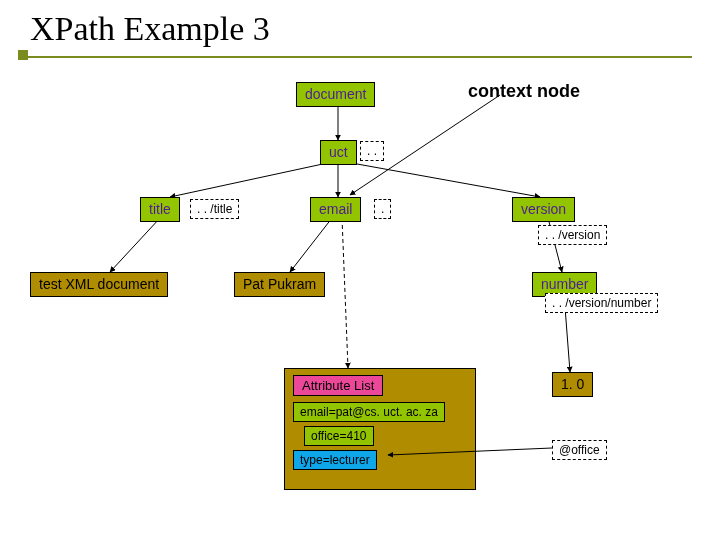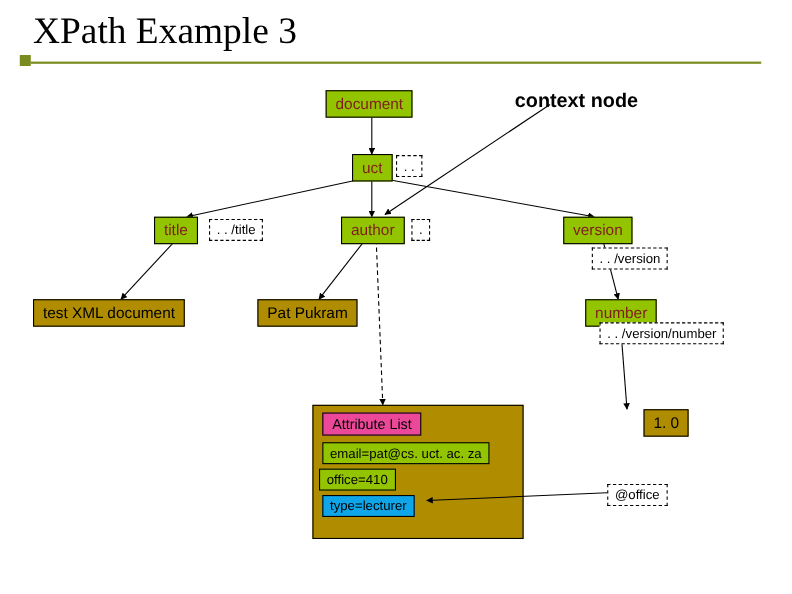--- a/index.html
+++ b/index.html
@@ -51,21 +51,21 @@
     box-sizing: border-box;
     font-size: 14px;
     line-height: 1.2;
     padding: 3px 8px;
     text-align: center;
     white-space: nowrap;
   }
   .green {
     background: #93c400;
     border: 1px solid #000;
-    color: #7f1d1d;
+    color: #4c1d95;
   }
   .olive {
     background: #b08d00;
     border: 1px solid #000;
     color: #000;
   }
   .dashed {
     border: 1px dashed #000;
     color: #000;
     font-size: 12px;
@@ -123,49 +123,49 @@
   <div class="box plain" style="left:460px; top:78px;">context node</div>
 
   <div class="box green" style="left:296px; top:82px;">document</div>
 
   <div class="box green" style="left:320px; top:140px;">uct</div>
   <div class="box dashed" style="left:360px; top:141px;">. .</div>
 
   <div class="box green" style="left:140px; top:197px;">title</div>
   <div class="box dashed" style="left:190px; top:199px;">. . /title</div>
 
-  <div class="box green" style="left:310px; top:197px;">author</div>
+  <div class="box green" style="left:310px; top:197px;">email</div>
   <div class="box dashed" style="left:374px; top:199px;">.</div>
 
   <div class="box green" style="left:512px; top:197px;">version</div>
 
   <div class="box dashed" style="left:538px; top:225px;">. . /version</div>
 
   <div class="box olive" style="left:30px; top:272px;">test XML document</div>
   <div class="box olive" style="left:234px; top:272px;">Pat Pukram</div>
   <div class="box green" style="left:532px; top:272px;">number</div>
 
   <div class="box dashed" style="left:545px; top:293px;">. . /version/number</div>
 
   <div style="position:absolute; left:284px; top:368px; width:190px; height:120px; background:#b08d00; border:1px solid #000;">
     <div class="attr-row" style="margin:6px 8px;">
       <span style="display:inline-block; background:#ec4899; border:1px solid #000; padding:2px 8px; font-size:13px;">Attribute List</span>
     </div>
     <div class="attr-row" style="margin:4px 8px;">
       <span style="display:inline-block; background:#93c400; border:1px solid #000; padding:2px 6px; font-size:12px;">email=pat@cs. uct. ac. za</span>
     </div>
-    <div class="attr-row" style="margin:4px 5px;">
+    <div class="attr-row" style="margin:4px 19px;">
       <span style="display:inline-block; background:#93c400; border:1px solid #000; padding:2px 6px; font-size:12px;">office=410</span>
     </div>
     <div class="attr-row" style="margin:4px 8px;">
       <span style="display:inline-block; background:#0ea5e9; border:1px solid #000; padding:2px 6px; font-size:12px;">type=lecturer</span>
     </div>
   </div>
 
-  <div class="box olive" style="left:552px; top:372px;margin-left:33px;">1. 0</div>
+  <div class="box olive" style="left:552px; top:372px;">1. 0</div>
 
   <div class="box dashed" style="left:552px; top:440px;">@office</div>
 
   <svg class="edges">
     <line x1="552" y1="448" x2="388" y2="455" stroke="#000" stroke-width="1" marker-end="url(#arrow)"></line>
   </svg>
 
 </div>
 
 </body></html>

